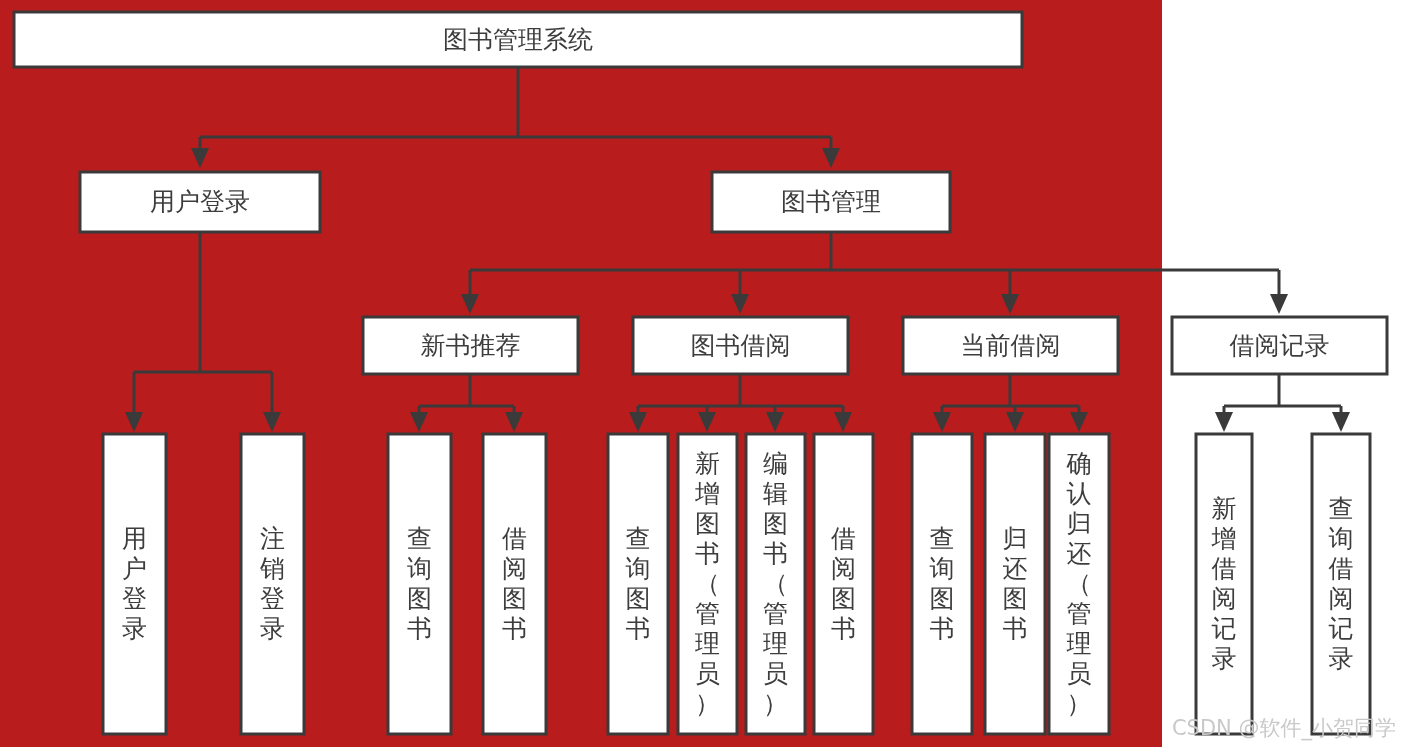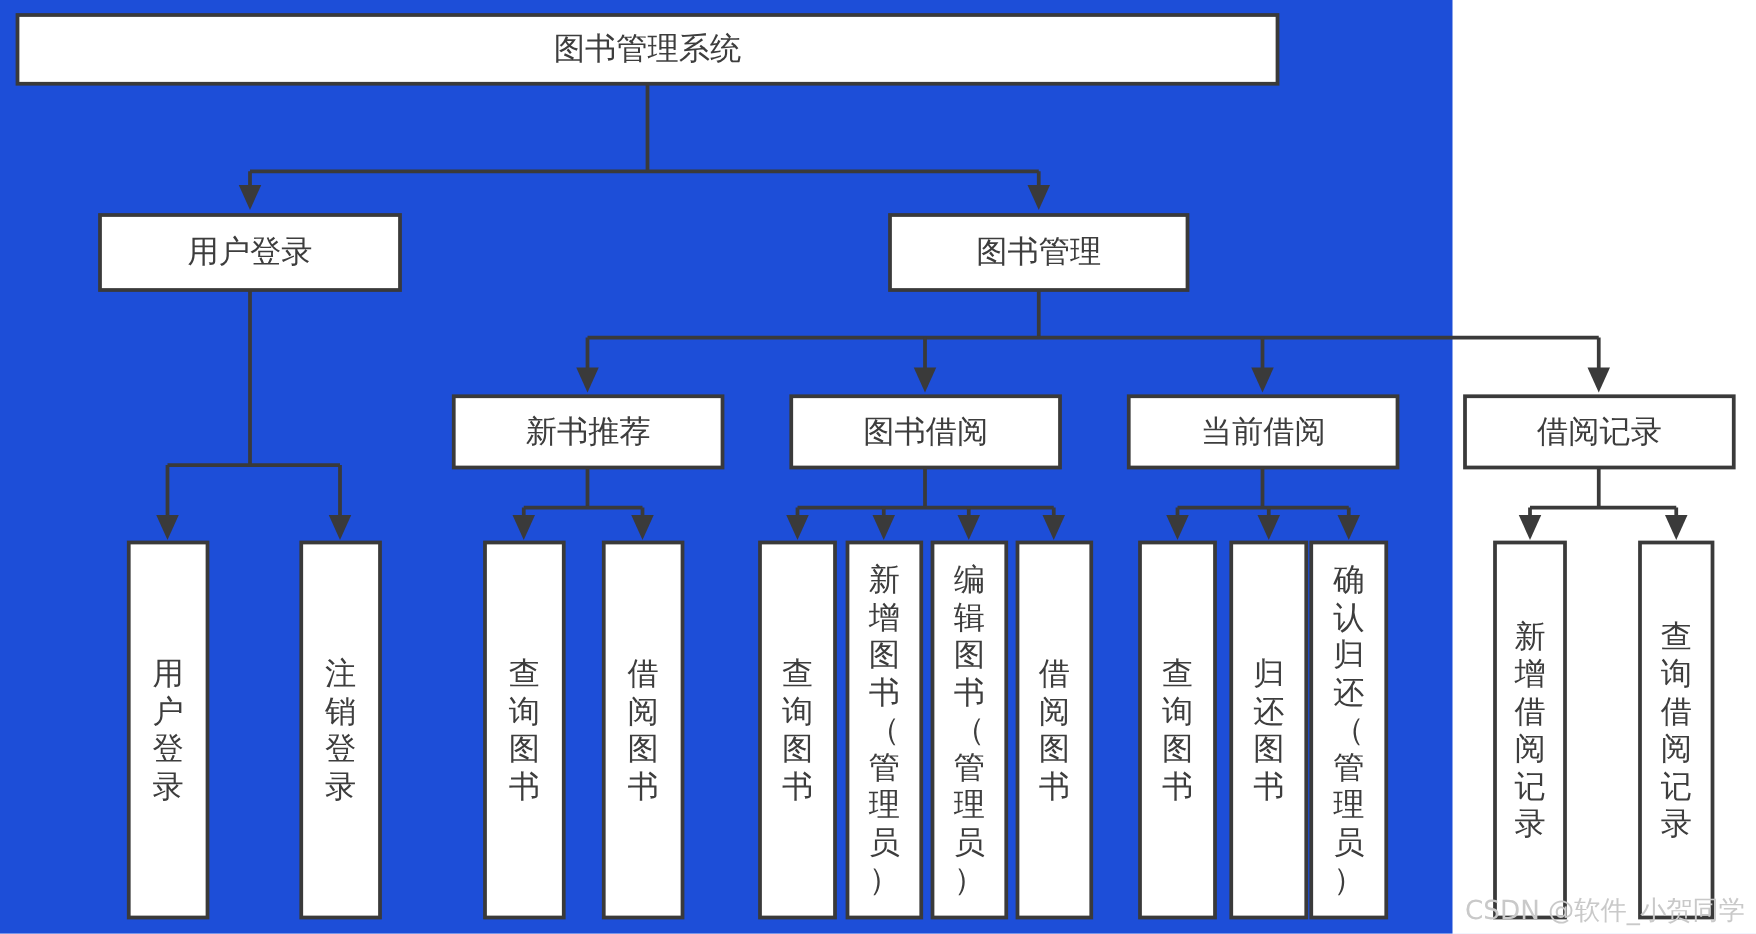--- a/index.html
+++ b/index.html
@@ -11,21 +11,21 @@
   body {
     width: 1405px;
     height: 747px;
     font-family: "DejaVu Sans", "Liberation Sans", sans-serif;
     overflow: hidden;
   }
   #diagram-root {
     position: relative;
     width: 1162px;
     height: 747px;
-    background: #1d4ed8;
+    background: #b91c1c;
   }
   svg.canvas {
     position: absolute;
     left: 0;
     top: 0;
     width: 1405px;
     height: 747px;
     display: block;
   }
   .node-box {

